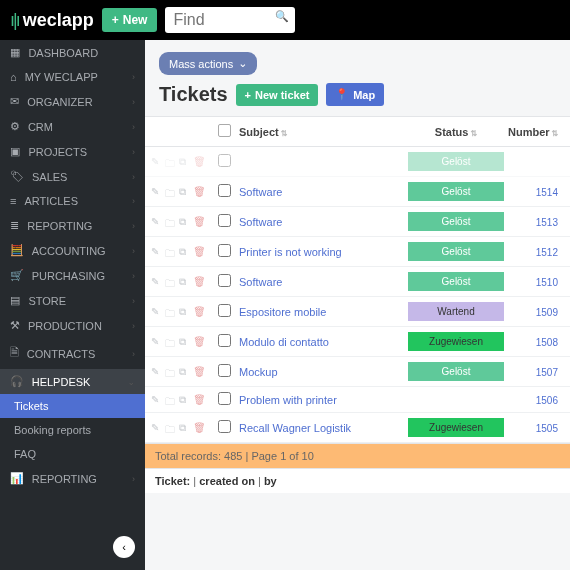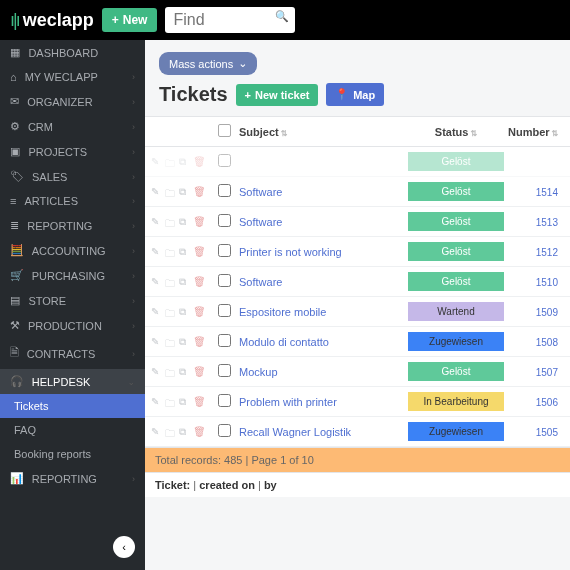--- a/index.html
+++ b/index.html
@@ -37,21 +37,21 @@
 .sort{color:#bbb;font-size:8px;margin-left:2px}
 .trow{display:flex;padding:5px 6px;border-bottom:1px solid #eef0f2;font-size:11px;align-items:center;min-height:26px}
 .trow .col-actions{display:flex;gap:3px;align-items:center}
 .aicon{width:11px;height:11px;font-size:10px;color:#c5c8cc;cursor:pointer}
 .aicon.del{color:#e8a0a0}
 .trow input[type=checkbox]{cursor:pointer}
 .subject-link{color:#4f6fd1;cursor:pointer}
 .status-badge{display:inline-block;width:96px;padding:4px 0;border-radius:0;font-size:10px;text-align:center;color:#333}
 .st-geloest{background:#5fc99a;color:#fff}
 .st-wartend{background:#c5b8e8}
-.st-zugewiesen{background:#3b82f6}
+.st-zugewiesen{background:#22c55e}
 .st-inbearbeitung{background:#f5d96b}
 .num-link{color:#4f6fd1;cursor:pointer;font-size:10px}
 .footer-rec{padding:6px 10px;font-size:11px;color:#666;background:#fdba74;border-top:1px solid #e3e5e8}
 .footer-info{padding:6px 10px;font-size:11px;color:#333;background:#fff;border-top:1px solid #e3e5e8;font-weight:600}
 .footer-info span{font-weight:400;color:#666}
 .cb-header{width:13px;height:13px;border:1px solid #aaa;border-radius:2px;display:inline-block;cursor:pointer}
 .trow.partial{opacity:.45}
 </style>
 </head>
 <body>
@@ -165,22 +165,22 @@
           <span class="chev">›</span>
         </div>
         <div class="nav-item active">
           <span class="nl">
             <span>🎧</span>
             <span>HELPDESK</span>
           </span>
           <span class="chev">⌄</span>
         </div>
         <div class="sub-item sel">Tickets</div>
+        <div class="sub-item">Booking reports</div>
         <div class="sub-item">FAQ</div>
-        <div class="sub-item">Booking reports</div>
         <div class="nav-item">
           <span class="nl">
             <span>📊</span>
             <span>REPORTING</span>
           </span>
           <span class="chev">›</span>
         </div>
       </div>
     <div class="collapse-btn">‹</div>
   </div>
@@ -310,21 +310,20 @@
           </div>
           <div class="trow">
             <div class="col-actions">
               <span class="aicon">✎</span>
               <span class="aicon">🗀</span>
               <span class="aicon">⧉</span>
               <span class="aicon del">🗑</span>
             </div>
             <div class="col-cb"><input type="checkbox" style=""></div>
             <div class="col-subject"><span class="subject-link">Problem with printer</span></div>
-            <div class="col-status"><span class="status-badge st-inbearbeitung">In Bearbeitung</span></div>
             <div class="col-number"><span class="num-link">1506</span></div>
           </div>
           <div class="trow">
             <div class="col-actions">
               <span class="aicon">✎</span>
               <span class="aicon">🗀</span>
               <span class="aicon">⧉</span>
               <span class="aicon del">🗑</span>
             </div>
             <div class="col-cb"><input type="checkbox" style=""></div>

